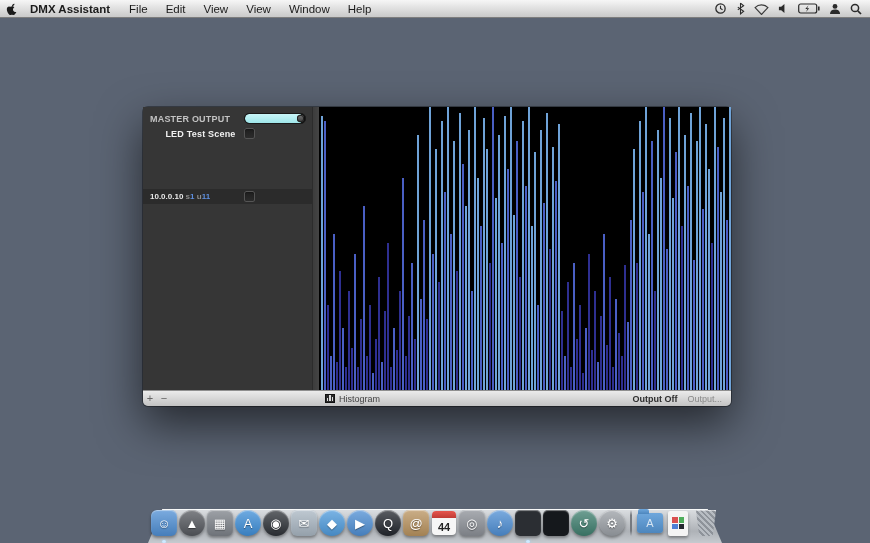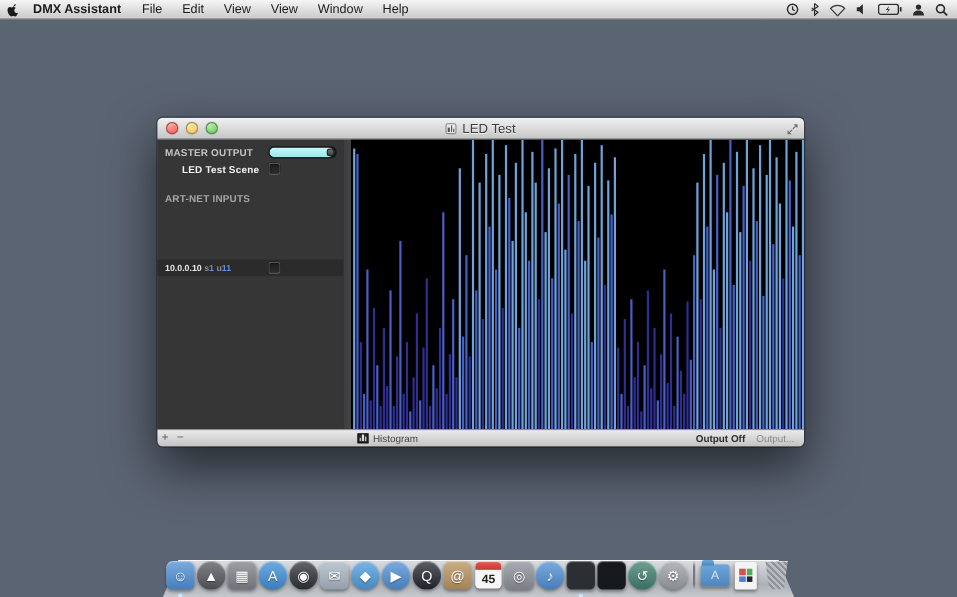--- a/index.html
+++ b/index.html
@@ -165,55 +165,34 @@
       <span class="status-icon">
         <svg width="12" height="12" viewBox="0 0 12 12">
           <circle cx="5" cy="5" r="3.6" fill="none" stroke="#2b2b2b" stroke-width="1.5"></circle>
           <path d="M7.8 7.8L11 11" stroke="#2b2b2b" stroke-width="1.7"></path>
         </svg>
       </span>
     </span>
 </div>
 
 <div class="window">
-  <div class="titlebar">
-    <div class="traffic">
-      <span class="tl red"></span>
-      <span class="tl yellow"></span>
-      <span class="tl green"></span>
-    </div>
-    <div class="title-wrap">
-      <span class="proxy-icon">
-          <i style="height:4px"></i>
-          <i style="height:6px"></i>
-          <i style="height:3px"></i>
-        </span>
-      <span class="win-title">LED Test</span>
-    </div>
-    <span class="fullscreen">
-      <svg width="11" height="11" viewBox="0 0 11 11">
-          <path fill="#6d6d6d" d="M6.5 1h3.5v3.5L8.6 3.1 6.1 5.6 5.4 4.9 7.9 2.4zM4.5 10H1V6.5l1.4 1.4 2.5-2.5.7.7-2.5 2.5z"></path>
-        </svg>
-    </span>
-  </div>
 
   <div class="content">
     <div class="sidebar">
       <div class="srow first">
         <span class="lbl">MASTER OUTPUT</span>
         <span class="master-slider">
           <span class="fill" style="width: 97%;"></span>
           <span class="knob"></span>
         </span>
       </div>
       <div class="srow">
         <span class="lbl white">LED Test Scene</span>
         <span class="checkbox"></span>
       </div>
-      <div class="section-head">ART-NET INPUTS</div>
       <div class="srow artnet-row">
         <span class="ip-text">
           <span>10.0.0.10</span>
           <span class="dim">s</span><span class="blue">1</span>
           <span class="dim">u</span><span class="blue">11</span>
         </span>
         <span class="checkbox"></span>
       </div>
     </div>
     <div class="side-scroll"></div>
@@ -428,21 +407,21 @@
         </span>
       </div>
       <div class="dock-item">
         <span class="di-body di-square" style="background: linear-gradient(rgba(255, 255, 255, 0.25), rgba(0, 0, 0, 0.12)), rgb(185, 147, 95);">
           <span class="glyph">@</span>
         </span>
       </div>
       <div class="dock-item">
         <span class="di-cal">
           <span class="cal-top"></span>
-          <span class="cal-date">45</span>
+          <span class="cal-date">44</span>
         </span>
       </div>
       <div class="dock-item">
         <span class="di-body di-square" style="background: linear-gradient(rgba(255, 255, 255, 0.25), rgba(0, 0, 0, 0.12)), rgb(140, 144, 151);">
           <span class="glyph">◎</span>
         </span>
       </div>
       <div class="dock-item">
         <span class="di-body di-circle" style="background: linear-gradient(rgba(255, 255, 255, 0.25), rgba(0, 0, 0, 0.12)), rgb(79, 143, 212);">
           <span class="glyph">♪</span>

